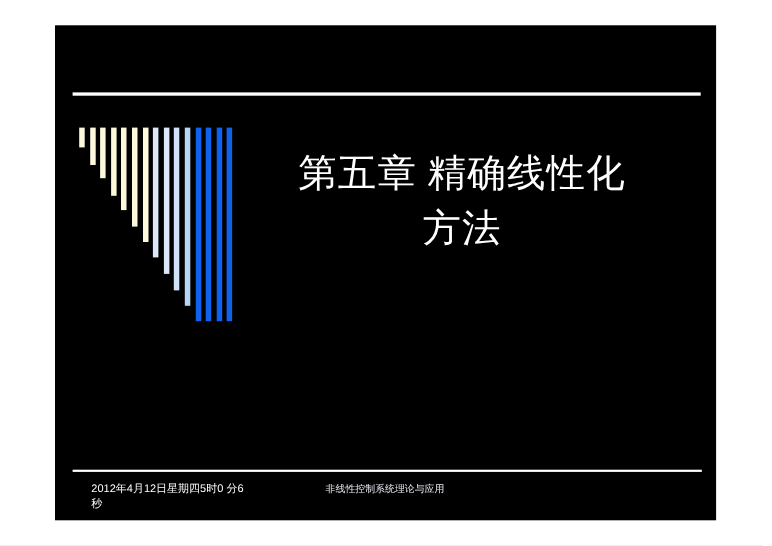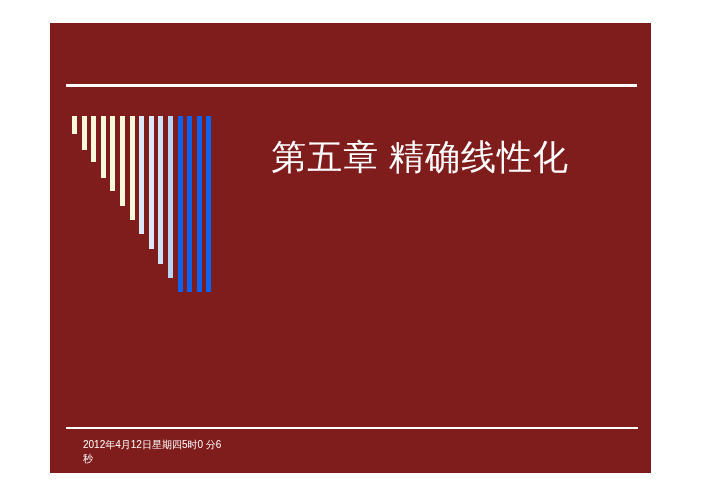--- a/index.html
+++ b/index.html
@@ -109,21 +109,21 @@
     line-height: 1.5;
     font-family: "Liberation Sans", "DejaVu Sans", sans-serif;
     text-align: center;
   }
   .footer-center span { display: block; }
 </style>
 </head>
 <body>
 
 <div class="page">
-  <div class="slide" style="background: #7f1d1d;">
+  <div class="slide" style="background: #000000;">
 
     <div class="top-rule" style="background: rgb(255, 255, 255);"></div>
 
     <div class="bars">
         <div class="bar" style="left: 0px; width: 5px; height: 18px; background: rgb(251, 248, 220);"></div>
         <div class="bar" style="left: 9.6px; width: 5px; height: 34px; background: rgb(251, 248, 220);"></div>
         <div class="bar" style="left: 19.2px; width: 5px; height: 46px; background: rgb(251, 248, 220);"></div>
         <div class="bar" style="left: 28.8px; width: 5px; height: 62px; background: rgb(251, 248, 220);"></div>
         <div class="bar" style="left: 38.4px; width: 5px; height: 75px; background: rgb(251, 248, 220);"></div>
         <div class="bar" style="left: 48px; width: 5px; height: 90px; background: rgb(251, 248, 220);"></div>
@@ -133,27 +133,29 @@
         <div class="bar" style="left: 86.4px; width: 5px; height: 148px; background: rgb(207, 226, 250);"></div>
         <div class="bar" style="left: 96px; width: 5px; height: 162px; background: rgb(184, 212, 245);"></div>
         <div class="bar" style="left: 105.6px; width: 5px; height: 176px; background: rgb(13, 98, 238);"></div>
         <div class="bar" style="left: 115.2px; width: 5px; height: 176px; background: rgb(13, 98, 238);"></div>
         <div class="bar" style="left: 124.8px; width: 5px; height: 176px; background: rgb(13, 98, 238);"></div>
         <div class="bar" style="left: 134.4px; width: 5px; height: 176px; background: rgb(13, 98, 238);"></div>
       </div>
 
     <div class="title-block" style="color: rgb(255, 255, 255);">
       <span class="title-line-1">第五章  精确线性化</span>
+      <span class="title-line-2">方法</span>
     </div>
 
     <div class="footer-rule" style="background: rgb(255, 255, 255);"></div>
 
     <div class="footer">
       <div class="footer-date">
         <span>2012年4月12日星期四5时0</span>
         <span>分6秒</span>
       </div>
       <div class="footer-center">
+        <span>非线性控制系统理论与应用</span>
       </div>
     </div>
 
   </div>
 </div>
 
 </body></html>

